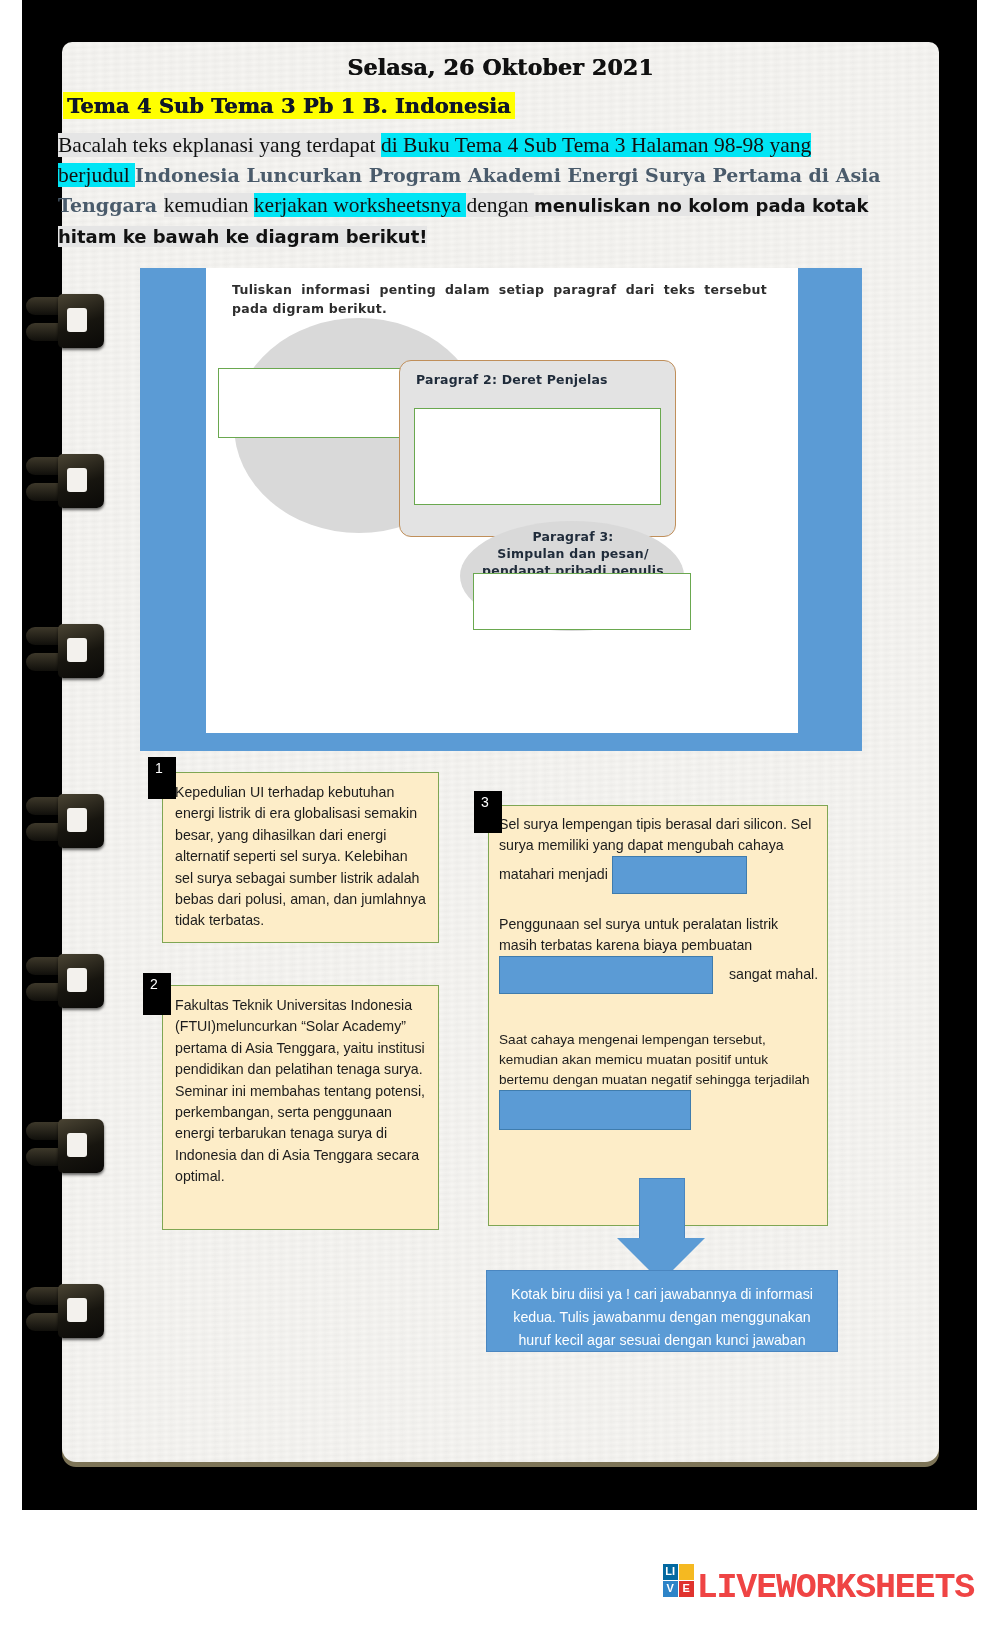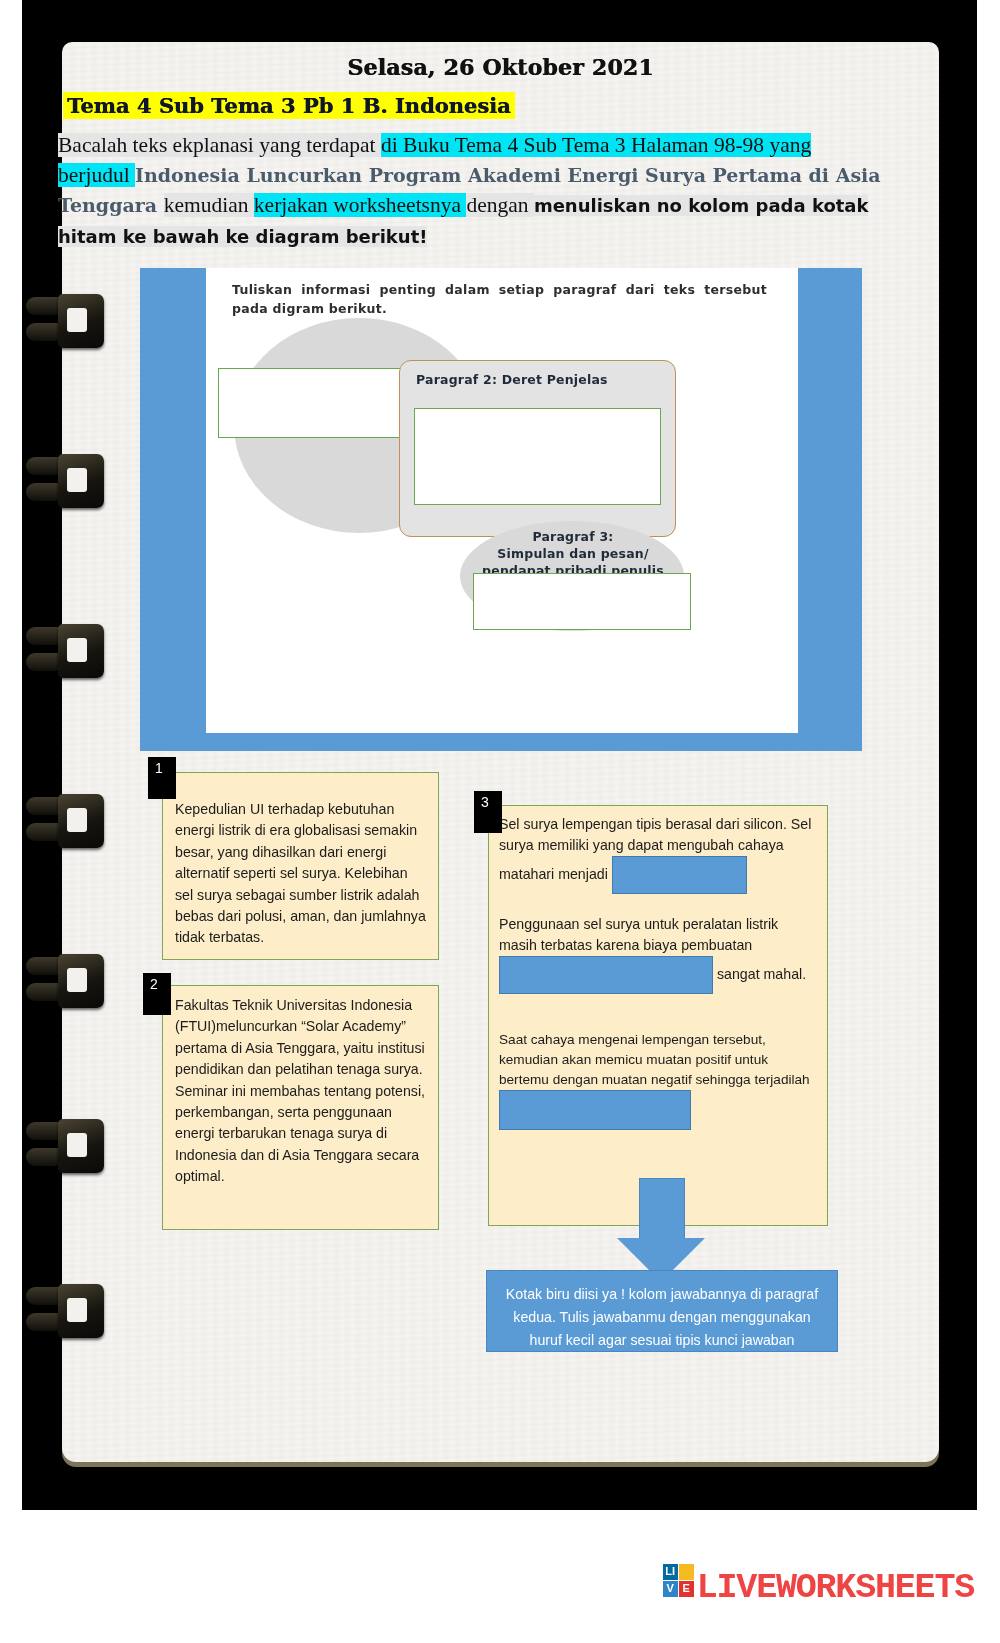--- a/index.html
+++ b/index.html
@@ -158,49 +158,49 @@
       <div class="blob" style="left:254px;top:253px;width:224px;height:110px;"></div>
       <div class="blob-label" style="left:262px;top:260px;width:210px;white-space:pre-line;">Paragraf 3:
 Simpulan dan pesan/
 pendapat pribadi penulis</div>
       <div class="ansbox" style="left:267px;top:305px;width:216px;height:55px;"></div>
 
     </div>
   </div>
 
   <div class="numtag" style="left:148px;top:757px;">1</div>
-  <div class="card" style="left:162px;top:772px;width:277px;min-height:170px;padding:26px 10px 10px 12px;box-sizing:border-box;">
+  <div class="card" style="left:162px;top:772px;width:277px;min-height:170px;padding:9px 10px 10px 12px;box-sizing:border-box;">
     <p>Kepedulian UI terhadap kebutuhan energi listrik di era globalisasi semakin besar,  yang dihasilkan dari energi alternatif seperti sel surya. Kelebihan sel surya sebagai sumber listrik adalah bebas dari polusi, aman, dan jumlahnya tidak terbatas.</p>
   </div>
 
   <div class="numtag" style="left:143px;top:973px;">2</div>
   <div class="card" style="left:162px;top:985px;width:277px;min-height:245px;padding:9px 10px 10px 12px;box-sizing:border-box;">
     <p>Fakultas Teknik Universitas Indonesia (FTUI)meluncurkan “Solar Academy” pertama di Asia Tenggara,  yaitu institusi pendidikan dan pelatihan tenaga surya. Seminar ini membahas tentang potensi, perkembangan, serta penggunaan energi terbarukan tenaga surya di Indonesia dan di Asia Tenggara secara optimal.</p>
   </div>
 
   <div class="numtag" style="left:474px;top:791px;">3</div>
   <div class="card" style="left:488px;top:805px;width:340px;height:421px;padding:8px 8px 8px 10px;box-sizing:border-box;">
     <p style="line-height:21px;">
       <span>Sel surya lempengan tipis berasal dari silicon. Sel surya memiliki yang dapat mengubah cahaya matahari menjadi </span><span class="bluefield" style="width:133px;height:36px;"></span>
     </p>
     <p style="margin-top:20px;line-height:21px;">
-      <span>Penggunaan sel surya untuk peralatan  listrik masih terbatas karena biaya pembuatan </span><span class="bluefield" style="width:212px;height:36px;"></span><span style="padding-left:4px;">sangat mahal.</span>
+      <span>Penggunaan sel surya untuk peralatan  listrik masih terbatas karena biaya pembuatan </span><span class="bluefield" style="width:212px;height:36px;"></span><span style="padding-left:16px;">sangat mahal.</span>
     </p>
     <p style="margin-top:36px;line-height:20px;font-size:13.6px;">
       <span>Saat cahaya mengenai lempengan tersebut, kemudian akan memicu muatan positif untuk bertemu dengan muatan negatif sehingga terjadilah </span><span class="bluefield" style="width:190px;height:38px;"></span>
     </p>
   </div>
 
   <div class="arrow-stem" style="left:639px;top:1178px;width:44px;height:60px;"></div>
   <div class="arrow-head" style="position:absolute;left:617px;top:1238px;"></div>
 
   <div class="notebox" style="left:486px;top:1270px;width:352px;height:82px;">
-    <div>Kotak biru diisi  ya ! kolom jawabannya di paragraf</div>
+    <div>Kotak biru diisi  ya ! cari jawabannya di informasi</div>
     <div>kedua. Tulis jawabanmu dengan menggunakan</div>
-    <div>huruf kecil agar sesuai tipis kunci jawaban</div>
+    <div>huruf kecil agar sesuai dengan kunci jawaban</div>
   </div>
 
   <div class="logo">
     <div class="logo-tiles">
       <div class="tile t-green">LI</div>
       <div class="tile t-yellow"></div>
       <div class="tile t-blue">V</div>
       <div class="tile t-red">E</div>
     </div>
     <div class="logo-text">LIVEWORKSHEETS</div>

